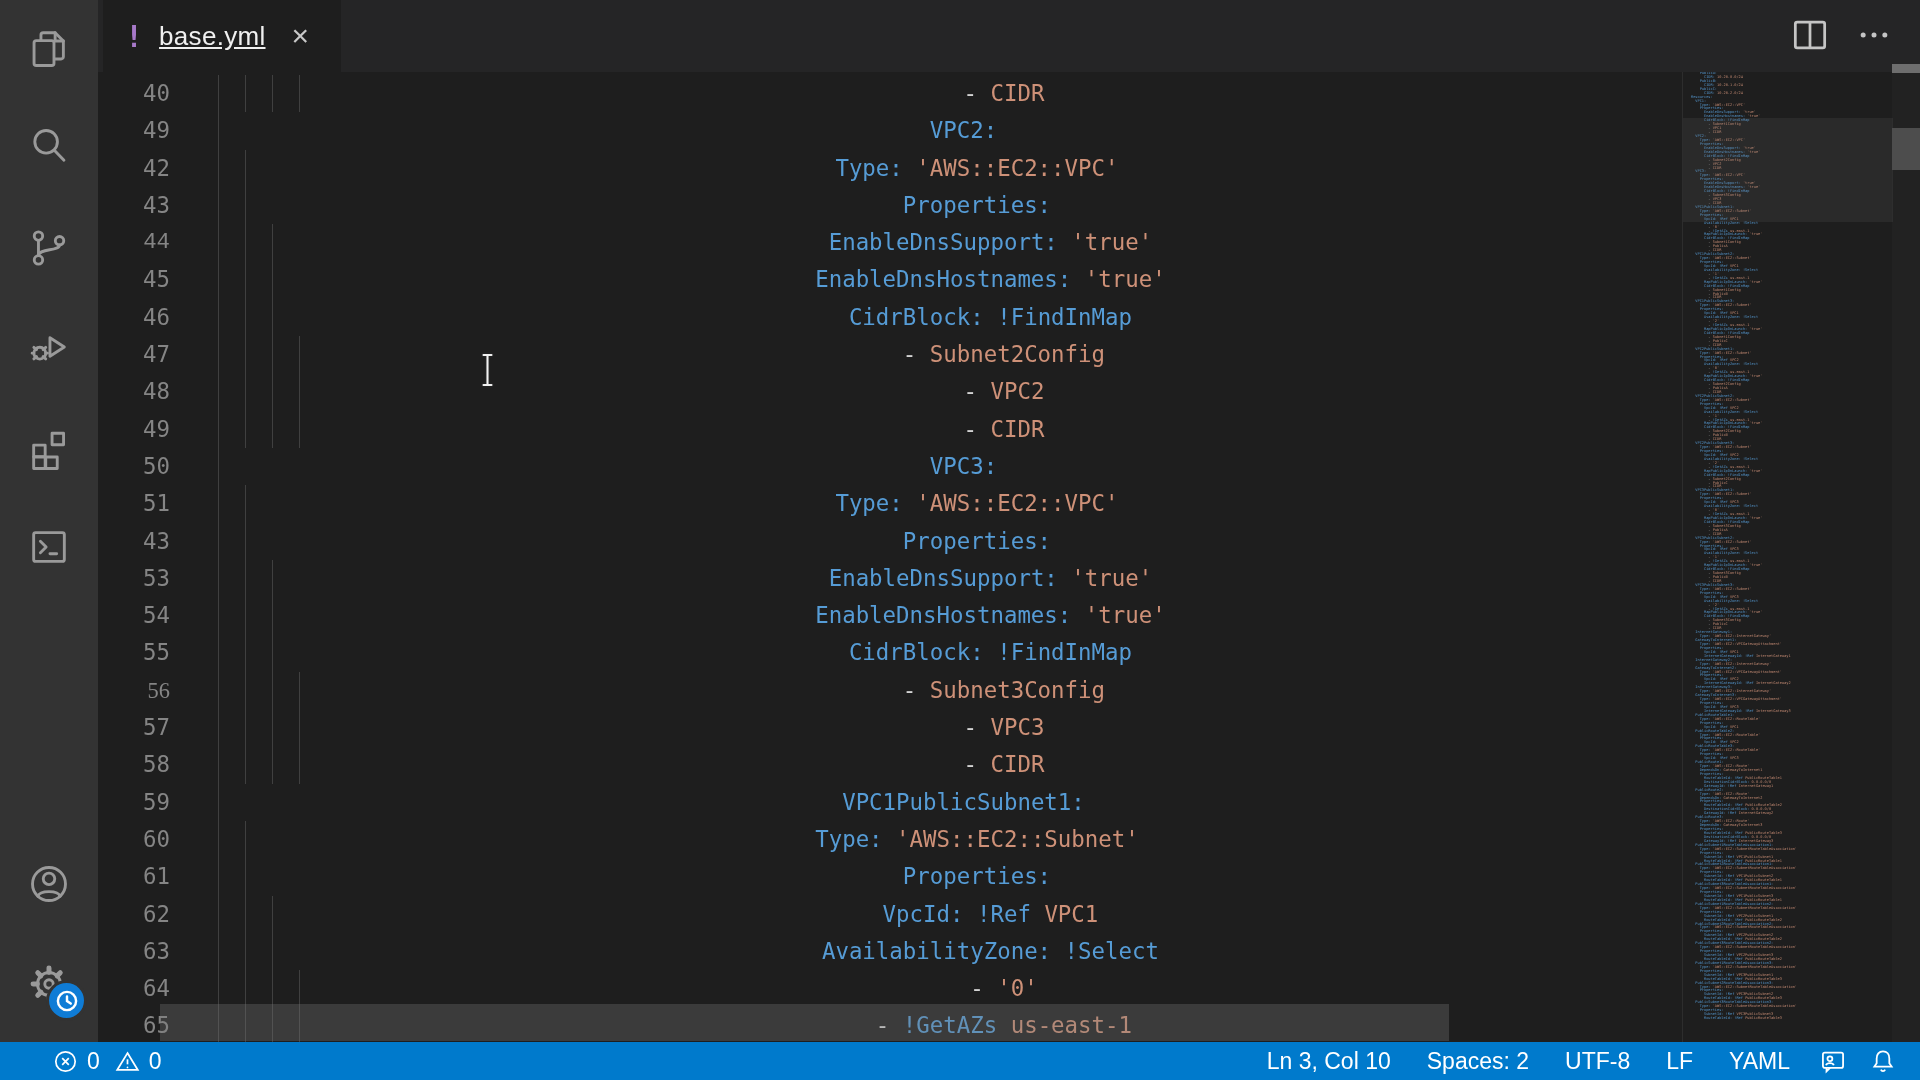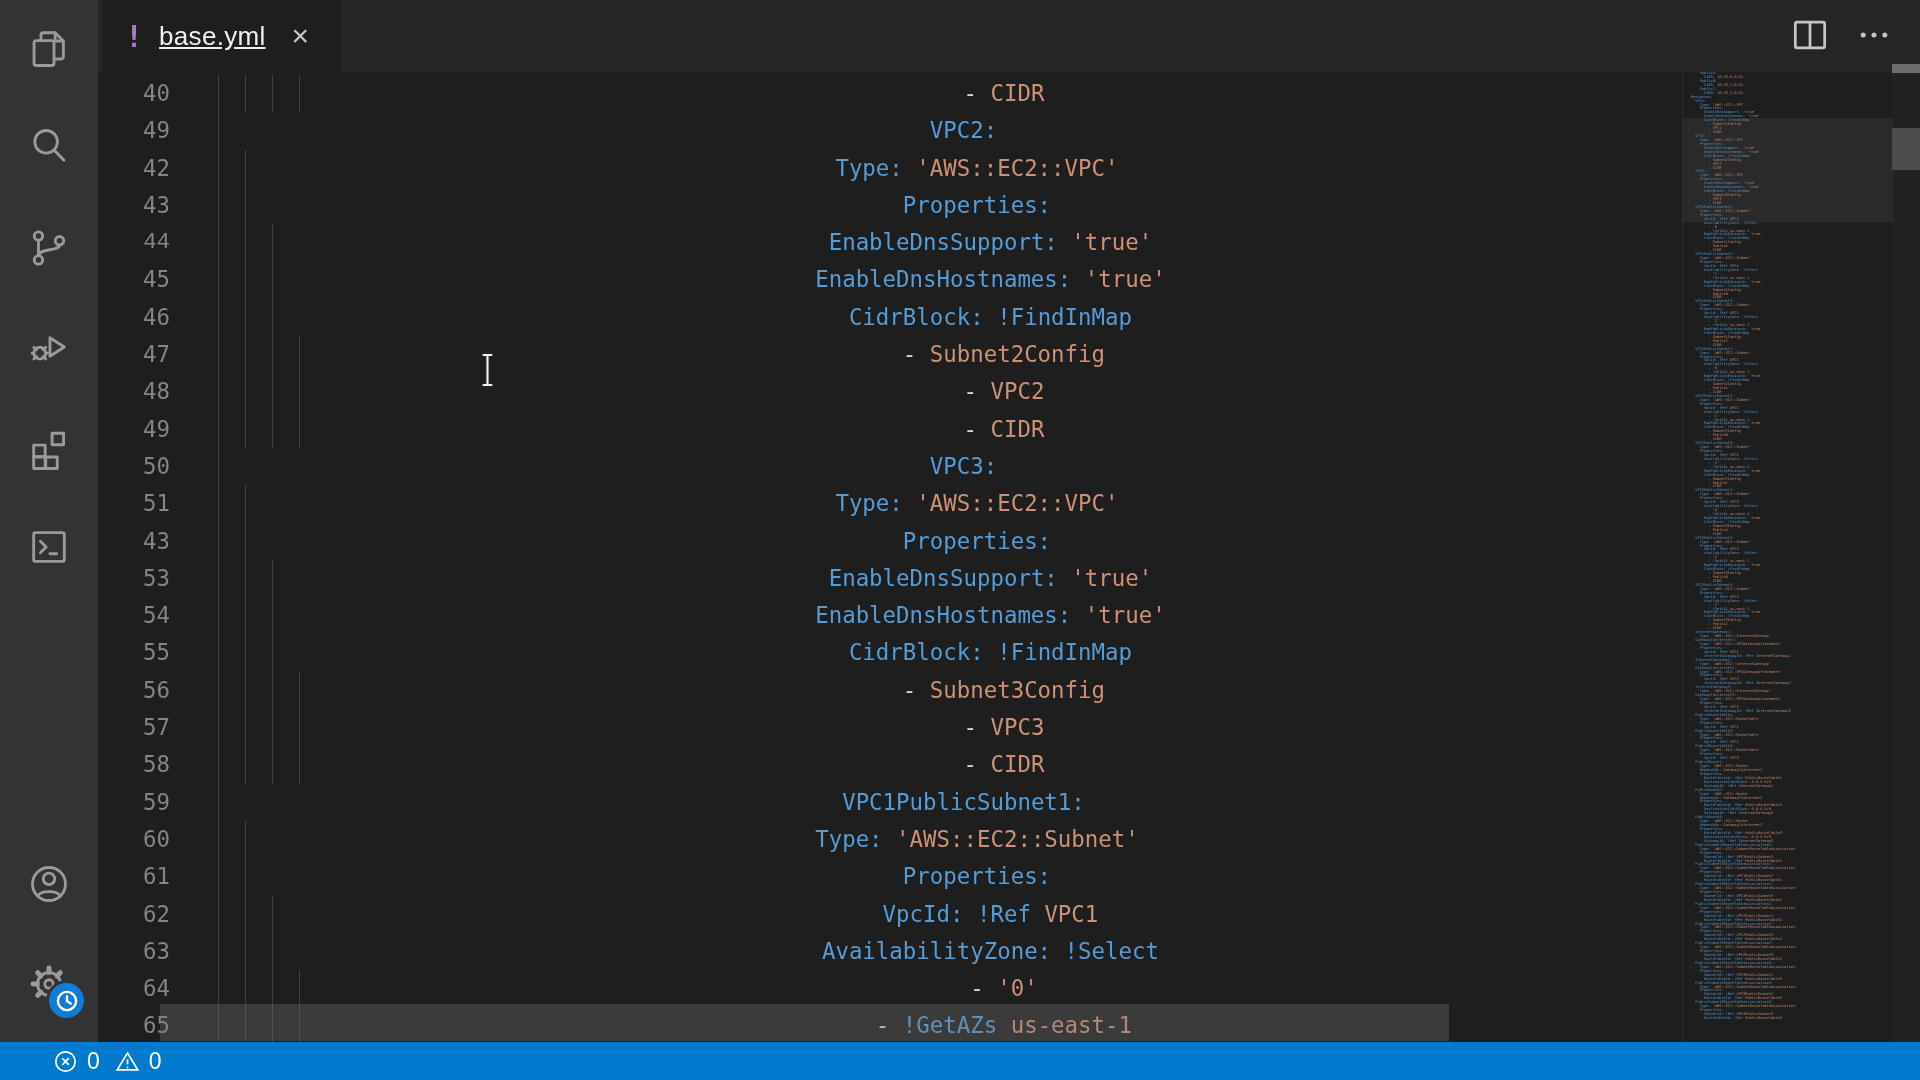--- a/index.html
+++ b/index.html
@@ -155,21 +155,21 @@
         <div style="height: 37.3px;">46</div>
         <div style="height: 37.3px; padding-left: 24px;">47</div>
         <div style="height: 37.3px;">48</div>
         <div style="height: 37.3px;">49</div>
         <div style="height: 37.3px;">50</div>
         <div style="height: 37.3px;">51</div>
         <div style="height: 37.3px;">43</div>
         <div style="height: 37.3px;">53</div>
         <div style="height: 37.3px;">54</div>
         <div style="height: 37.3px;">55</div>
-        <div style="height: 37.3px;">56</div>
+        <div style="height: 37.3px; font-family: Liberation Serif, serif;">56</div>
         <div style="height: 37.3px;">57</div>
         <div style="height: 37.3px;">58</div>
         <div style="height: 37.3px;">59</div>
         <div style="height: 37.3px;">60</div>
         <div style="height: 37.3px;">61</div>
         <div style="height: 37.3px;">62</div>
         <div style="height: 37.3px;">63</div>
         <div style="height: 37.3px;">64</div>
         <div style="height: 37.3px;">65</div>
       </div>
@@ -469,15 +469,36 @@
           <path d="M5.9 5.9 L10.1 10.1 M10.1 5.9 L5.9 10.1"></path>
       </svg>
       <span>0</span>
       <svg viewBox="0 0 16 16" style="margin-left:6px">
         <path d="M8 2.6 L14.6 13.4 H1.4 Z"></path>
           <path d="M8 6.6 V9.8"></path>
           <circle cx="8" cy="11.8" r="0.55" fill="#ffffff" stroke="none"></circle>
       </svg>
       <span>0</span>
     </div>
+    <div class="sb-right">
+      <span class="sb-item">Ln 3, Col 10</span>
+      <span class="sb-item">Spaces: 2</span>
+      <span class="sb-item">UTF-8</span>
+      <span class="sb-item">LF</span>
+      <span class="sb-item">YAML</span>
+      <span class="sb-iconitem">
+        <svg viewBox="0 0 16 16">
+          <rect x="1.8" y="2.8" width="12.4" height="9.4" rx="1.2"></rect>
+          <circle cx="6.1" cy="6.6" r="1.5"></circle>
+          <path d="M3.7 10.6 C4.3 8.9 7.9 8.9 8.5 10.6"></path>
+          <path d="M4 12.2 V14.4 L6.2 12.2"></path>
+        </svg>
+      </span>
+      <span class="sb-iconitem">
+        <svg viewBox="0 0 16 16">
+          <path d="M8 2.1 C10.5 2.1 11.9 4 11.9 6.4 V9.4 L13.3 11.4 H2.7 L4.1 9.4 V6.4 C4.1 4 5.5 2.1 8 2.1 Z"></path>
+          <path d="M6.7 13.3 A1.4 1.4 0 0 0 9.3 13.3"></path>
+        </svg>
+      </span>
+    </div>
   </div>
 
 </div>
 
 </body></html>

